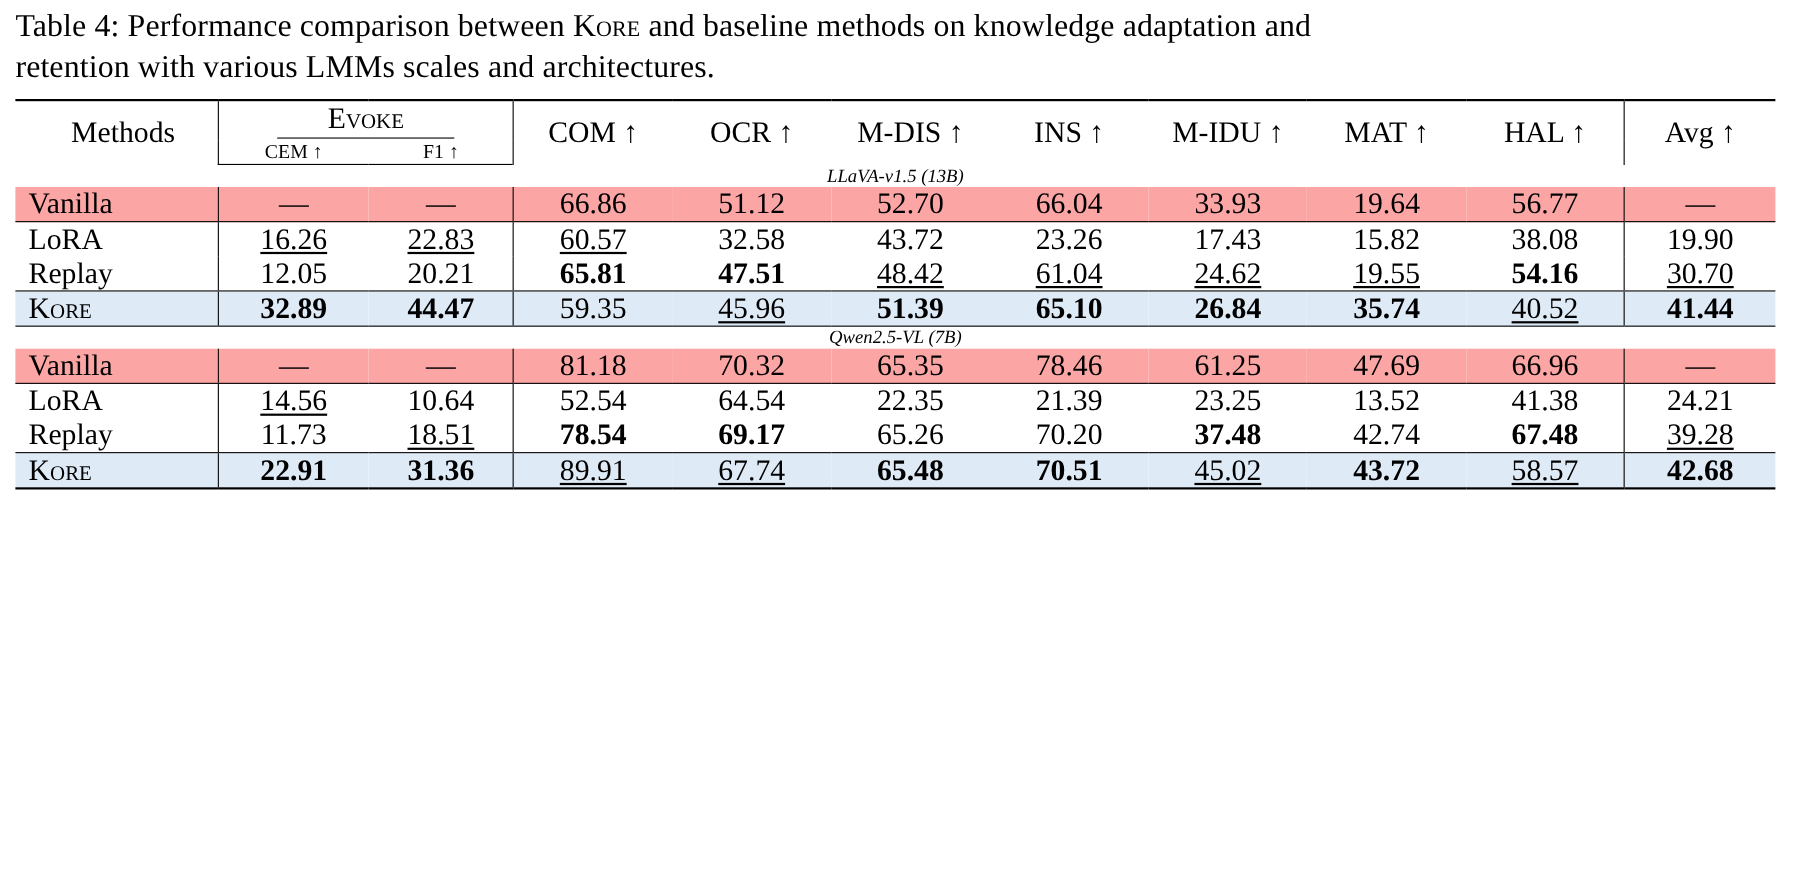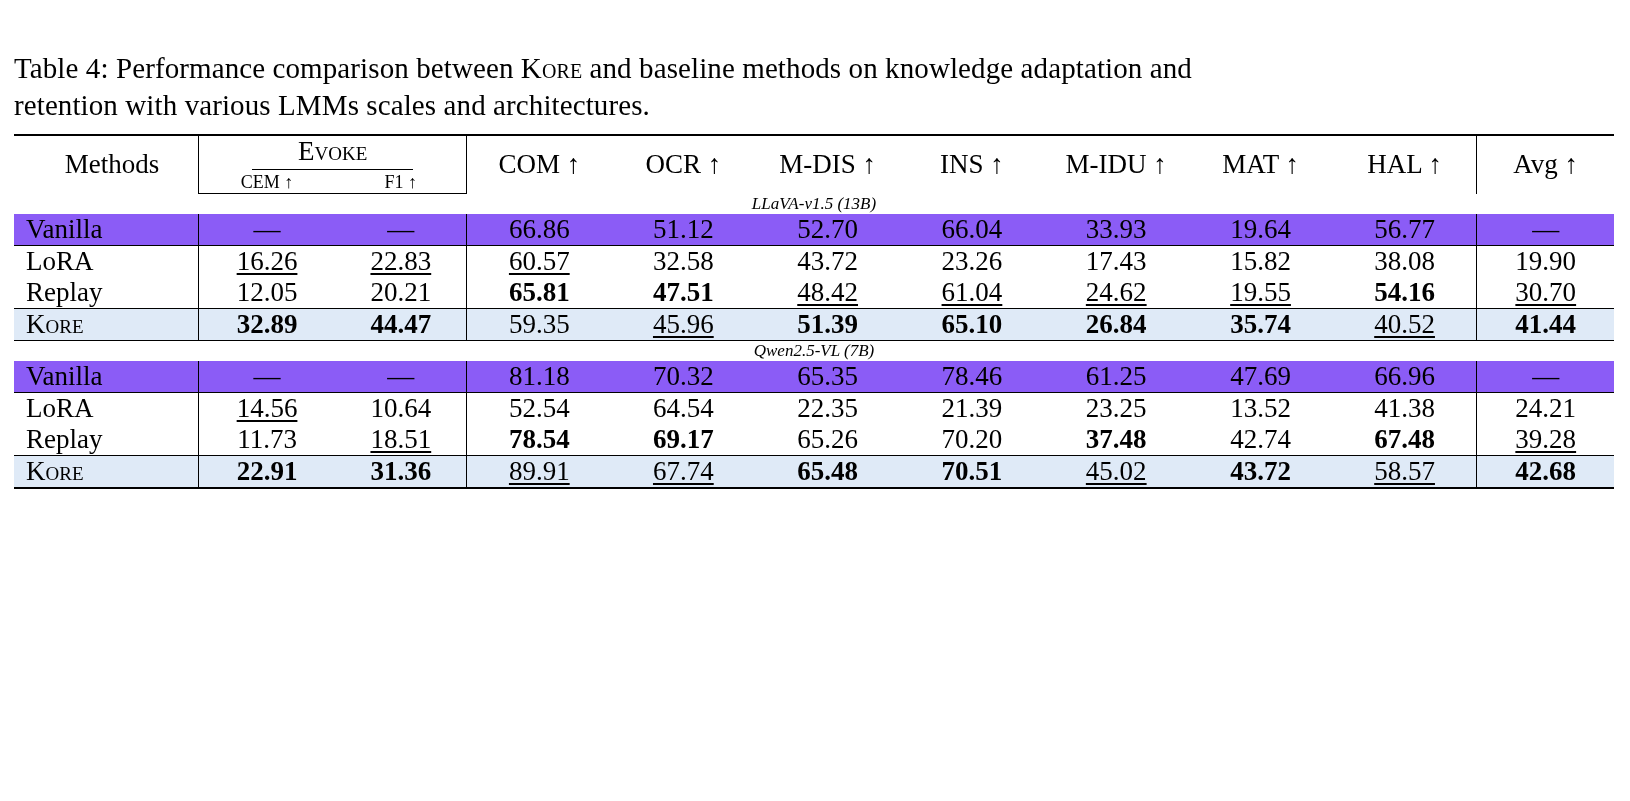--- a/index.html
+++ b/index.html
@@ -11,21 +11,20 @@
     width: 1630px;
     height: 801px;
     font-family: "Liberation Serif", serif;
     color: #000000;
     overflow: hidden;
   }
   .page {
     padding: 6px 14px 0 14px;
     box-sizing: border-box;
     width: 1296px;
-    margin-top: 44px;
   }
   .caption {
     font-size: 29px;
     line-height: 1.28;
     margin-bottom: 10px;
     letter-spacing: 0.1px;
   }
   .sc {
     font-variant: small-caps;
   }
@@ -83,21 +82,21 @@
   }
   .data-row td {
     padding: 7px 6px;
     font-size: 27px;
   }
   .data-row td.label {
     text-align: left;
     padding-left: 12px;
     white-space: nowrap;
   }
-  .shade-gray td { background: #8b5cf6; }
+  .shade-gray td { background: #fca5a5; }
   .shade-blue td { background: #dfeaf7; }
   .b { font-weight: bold; }
   .u { text-decoration: underline; text-underline-offset: 3px; }
   .kore-label {
     font-variant: small-caps;
     font-weight: bold;
   }
   .col-m { width: 175px; }
   .col-cem { width: 130px; }
   .col-f1 { width: 125px; }

